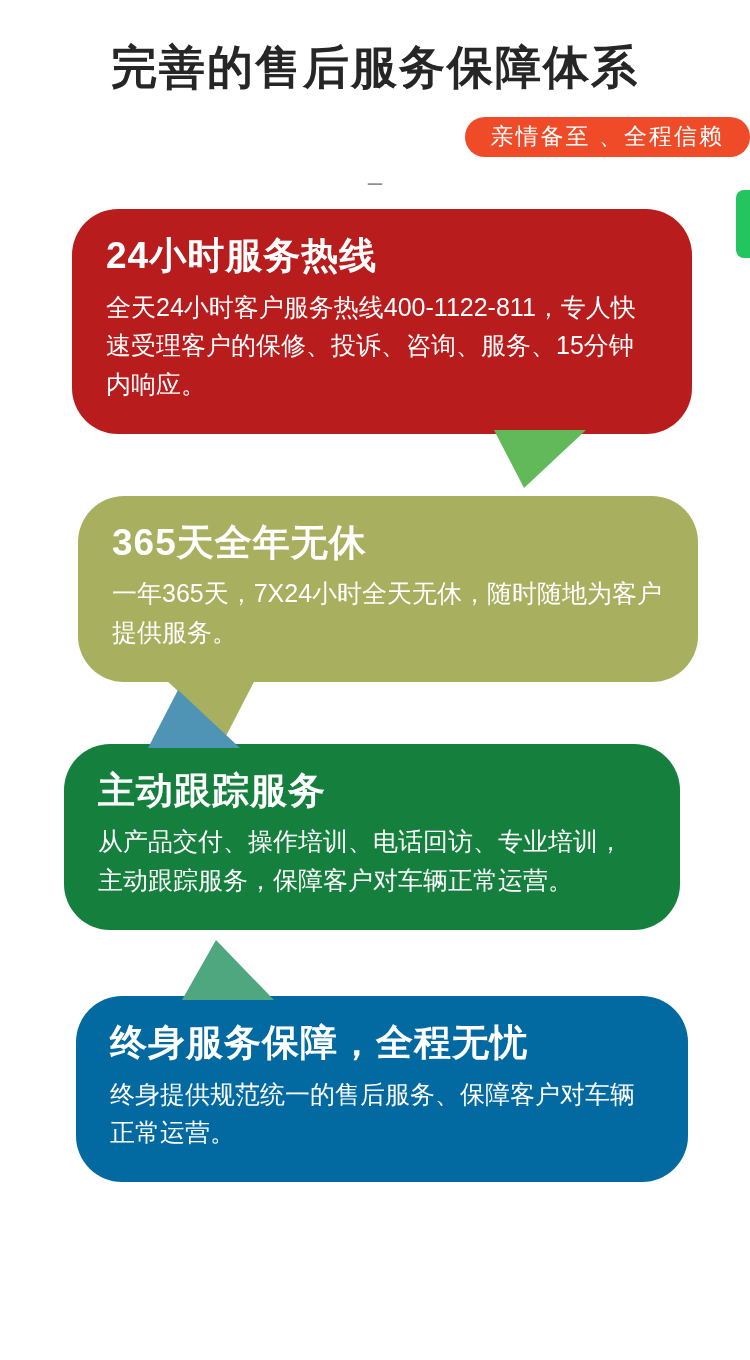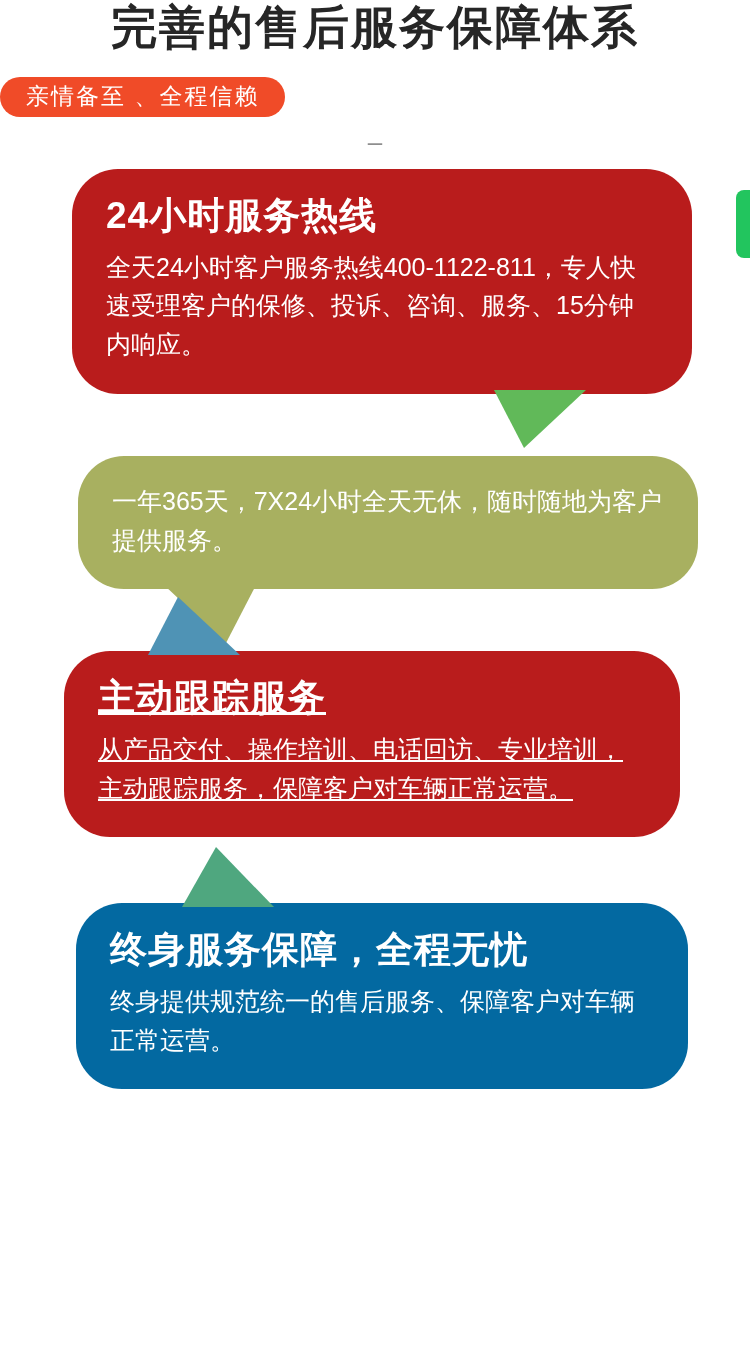--- a/index.html
+++ b/index.html
@@ -10,34 +10,35 @@
   body {
     width: 750px;
     height: 1360px;
     position: relative;
     overflow: hidden;
     font-family: "Liberation Sans", "DejaVu Sans", sans-serif;
   }
 
   
   .header {
+    padding-top: 40px;
     text-align: center;
   }
   .main-title {
     font-size: 46px;
     font-weight: bold;
     letter-spacing: 2px;
     color: #262626;
     line-height: 1.2;
     margin: 0;
   }
   .badge-row {
     margin-top: 22px;
     display: flex;
-    justify-content: flex-start;
+    justify-content: flex-end;
   }
   .badge {
     background: #f04b28;
     color: #ffffff;
     font-size: 23px;
     letter-spacing: 2px;
     border-radius: 20px;
     padding: 7px 26px 8px 26px;
     display: inline-block;
     line-height: 1.1;
@@ -122,22 +123,21 @@
     left: 86px;
     bottom: -54px;
     border-left: 62px solid transparent;
     border-right: 30px solid transparent;
     border-top: 58px solid #a8b060;
   }
 
   
   .b3 {
     margin: 62px 70px 0 64px;
-    background: #b91c1c;
-    text-decoration: underline;
+    background: #15803d;
   }
   .b3 .tail {
     left: 84px;
     top: -54px;
     border-left: 30px solid transparent;
     border-right: 62px solid transparent;
     border-bottom: 58px solid #4f93b5;
   }
 
   
@@ -171,20 +171,21 @@
   <div class="bubble-wrap">
     <div class="bubble b1">
       <h3>24小时服务热线</h3>
       <p>全天24小时客户服务热线400-1122-811，专人快速受理客户的保修、投诉、咨询、服务、15分钟内响应。</p>
       <span class="tail"></span>
     </div>
   </div>
 
   <div class="bubble-wrap">
     <div class="bubble b2">
+      <h3>365天全年无休</h3>
       <p>一年365天，7X24小时全天无休，随时随地为客户提供服务。</p>
       <span class="tail"></span>
     </div>
   </div>
 
   <div class="bubble-wrap">
     <div class="bubble b3">
       <h3>主动跟踪服务</h3>
       <p>从产品交付、操作培训、电话回访、专业培训，主动跟踪服务，保障客户对车辆正常运营。</p>
       <span class="tail"></span>

